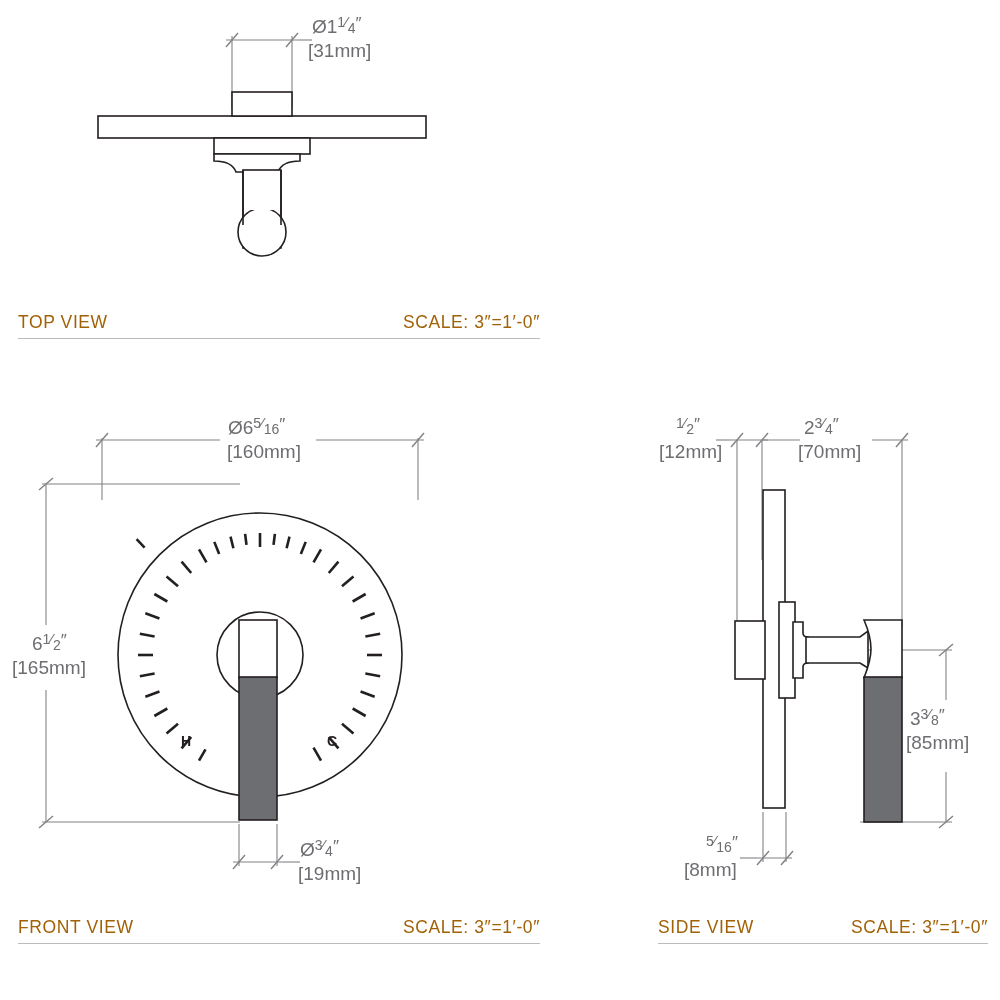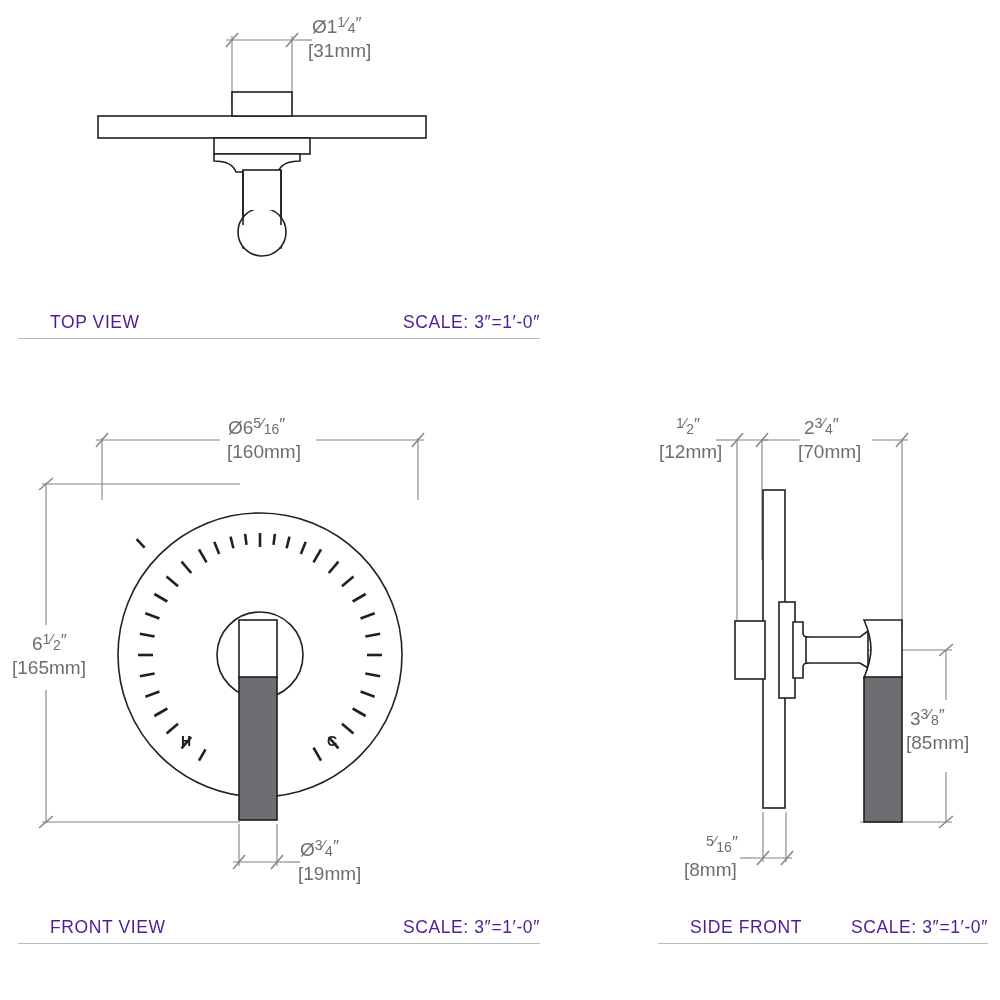--- a/index.html
+++ b/index.html
@@ -30,23 +30,22 @@
     justify-content: space-between;
     align-items: flex-end;
     border-bottom: 1.6px solid #b9bbbd;
     padding-bottom: 5px;
     box-sizing: border-box;
   }
   .view-label-row .vl-name,
   .view-label-row .vl-scale {
     font-size: 17.5px;
     letter-spacing: 0.6px;
-    color: #4c1d95;
+    color: #a16207;
     white-space: nowrap;
-    margin-left: 32px;
   }
 
   #topview-label   { left: 18px;  top: 312px; width: 522px; }
   #frontview-label { left: 18px;  top: 917px; width: 522px; align-items: center; }
   #sideview-label  { left: 658px; top: 917px; width: 330px; }
 </style>
 </head>
 <body>
 
 <div id="sheet">
@@ -352,15 +351,15 @@
   <span class="vl-name">TOP VIEW</span>
   <span class="vl-scale">SCALE: 3″=1′-0″</span>
 </div>
 
 <div class="view-label-row" id="frontview-label">
   <span class="vl-name">FRONT VIEW</span>
   <span class="vl-scale">SCALE: 3″=1′-0″</span>
 </div>
 
 <div class="view-label-row" id="sideview-label">
-  <span class="vl-name">SIDE FRONT</span>
+  <span class="vl-name">SIDE VIEW</span>
   <span class="vl-scale">SCALE: 3″=1′-0″</span>
 </div>
 
 </body></html>

